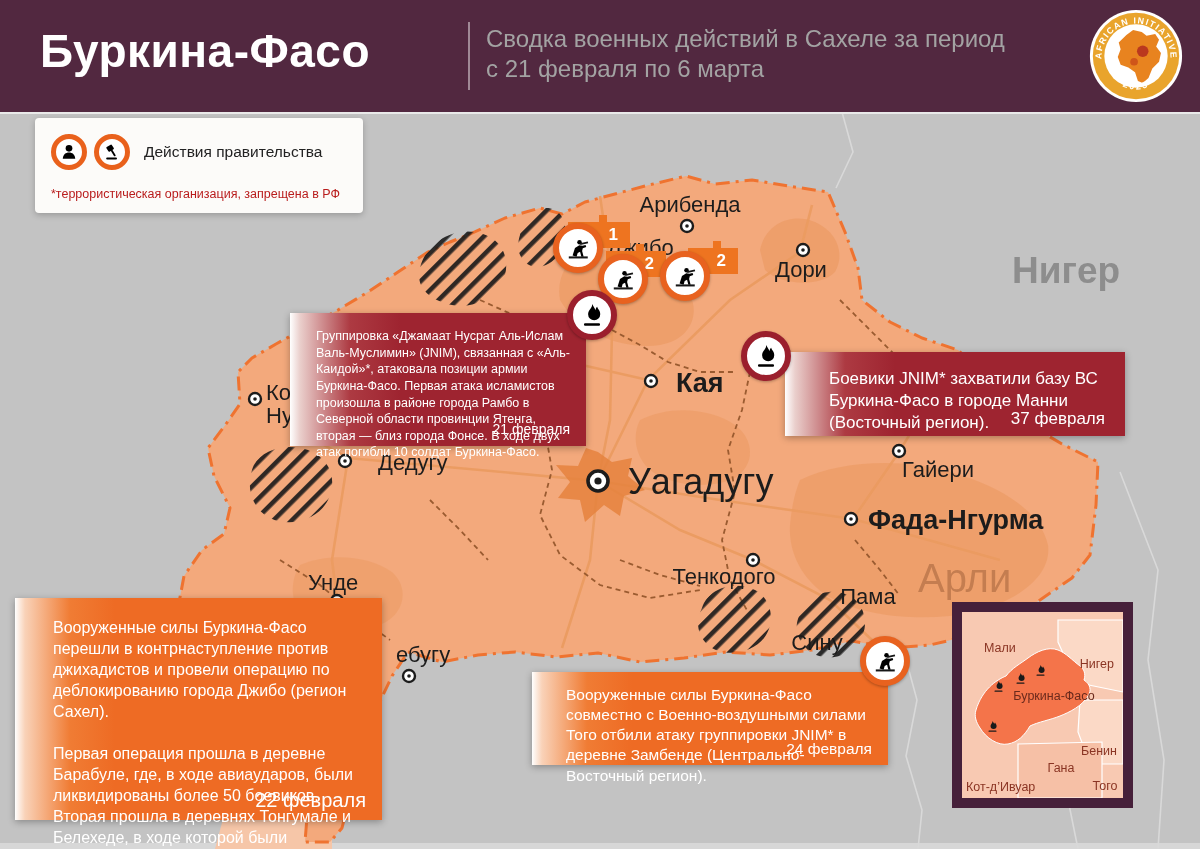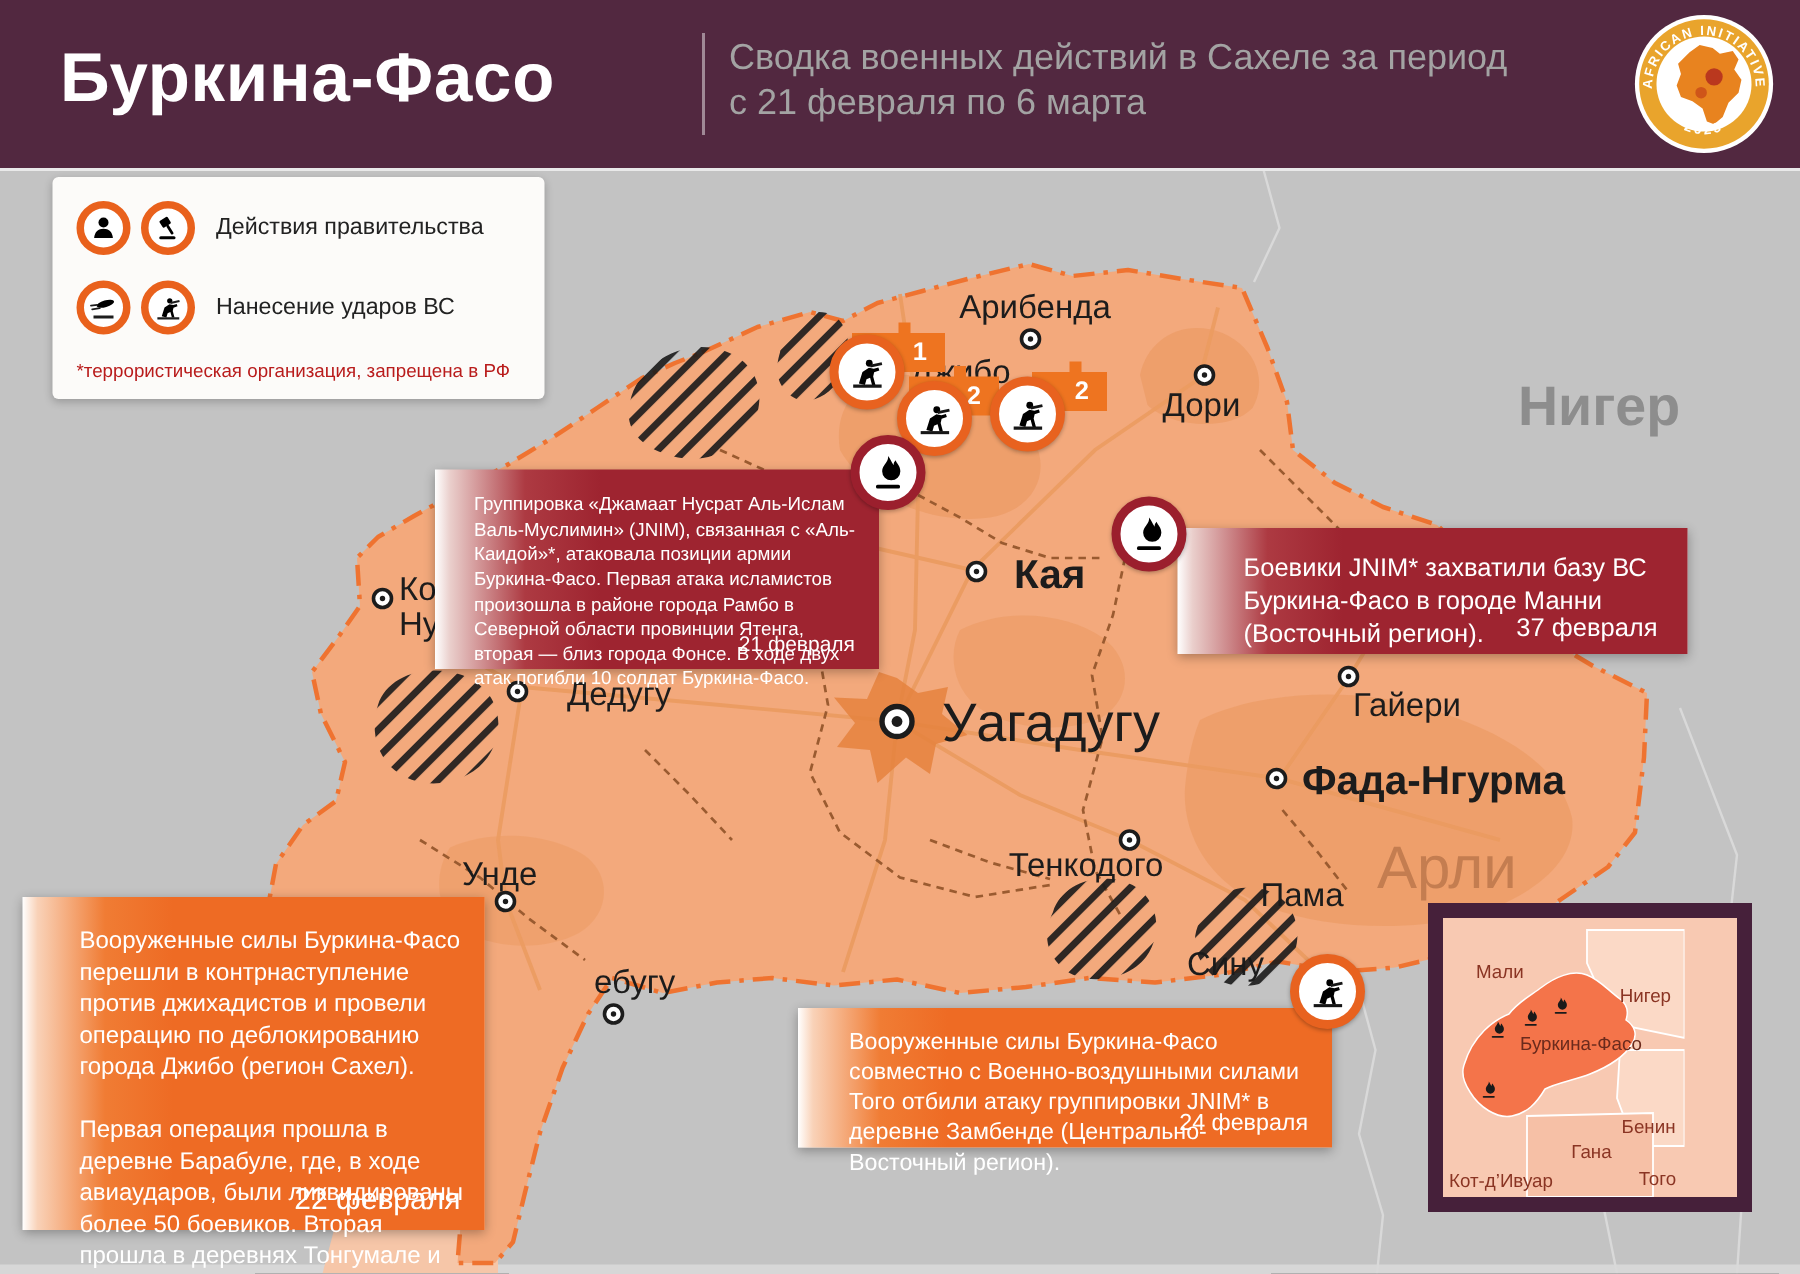--- a/index.html
+++ b/index.html
@@ -37,27 +37,27 @@
   .tag::before{content:"";position:absolute;top:-7px;left:50%;width:8px;height:8px;background:#ee7420;}
   
   .callout{position:absolute;color:#fff;box-sizing:border-box;z-index:3;box-shadow:0 2px 7px rgba(0,0,0,.3);}
   .callout .date{position:absolute;right:16px;bottom:7px;}
   .callout.red{background:linear-gradient(90deg,#ffffff 0px,#eacfcc 10px,#ad3a42 60px,#9e2430 110px,#9e2430 100%);}
   .callout.orange{background:linear-gradient(90deg,#ffffff 0px,#f9d2b8 10px,#f07c34 55px,#ee6b24 100px,#ee6b24 100%);}
   .co-a{left:290px;top:313px;width:296px;height:133px;padding:15px 12px 8px 26px;font-size:12.5px;line-height:1.33;}
   .co-a .date{font-size:14px;}
   .co-b{left:785px;top:352px;width:340px;height:84px;padding:16px 18px 8px 44px;font-size:17px;line-height:1.3;}
   .co-b .date{font-size:17px;bottom:6px;right:20px;}
-  .co-c{left:15px;top:598px;width:308px;height:222px;padding:20px 14px 10px 38px;font-size:16px;line-height:1.31;}
+  .co-c{left:15px;top:598px;width:367px;height:222px;padding:20px 14px 10px 38px;font-size:16px;line-height:1.31;}
   .co-c p{margin:0 0 21px 0;}
   .co-c .date{font-size:20px;}
   .co-d{left:532px;top:672px;width:356px;height:93px;padding:13px 16px 8px 34px;font-size:15.5px;line-height:1.3;}
   .co-d .date{font-size:15.5px;bottom:6px;}
   
-  .inset{position:absolute;left:952px;top:602px;width:216px;height:206px;box-sizing:border-box;
+  .inset{position:absolute;left:952px;top:602px;width:181px;height:206px;box-sizing:border-box;
          border:10px solid #46203a;background:#f8c9b2;z-index:4;}
   .hidden-defs{position:absolute;width:0;height:0;overflow:hidden;}
 </style>
 </head>
 <body>
 
 <div class="stage">
 
   <svg class="hidden-defs" aria-hidden="true">
     <defs>
@@ -276,35 +276,20 @@
               <use href="#sy-person"></use>
             </svg>
           </span>
         <span class="ic gov">
             <svg>
               <use href="#sy-gavel"></use>
             </svg>
           </span>
       </span>
       <span class="lab">Действия правительства</span>
-    </div>
-    <div class="lrow">
-      <span class="icons">
-        <span class="ic gov">
-            <svg>
-              <use href="#sy-airstrike"></use>
-            </svg>
-          </span>
-        <span class="ic gov">
-            <svg>
-              <use href="#sy-soldier"></use>
-            </svg>
-          </span>
-      </span>
-      <span class="lab">Нанесение ударов ВС</span>
     </div>
     <div class="foot">*террористическая организация, запрещена в РФ</div>
   </div>
 
   <div class="tag" style="left:568px;top:222px;width:62px;">
       <span>1</span>
     </div>
   <div class="tag" style="left:606px;top:251px;width:60px;">
       <span>2</span>
     </div>

